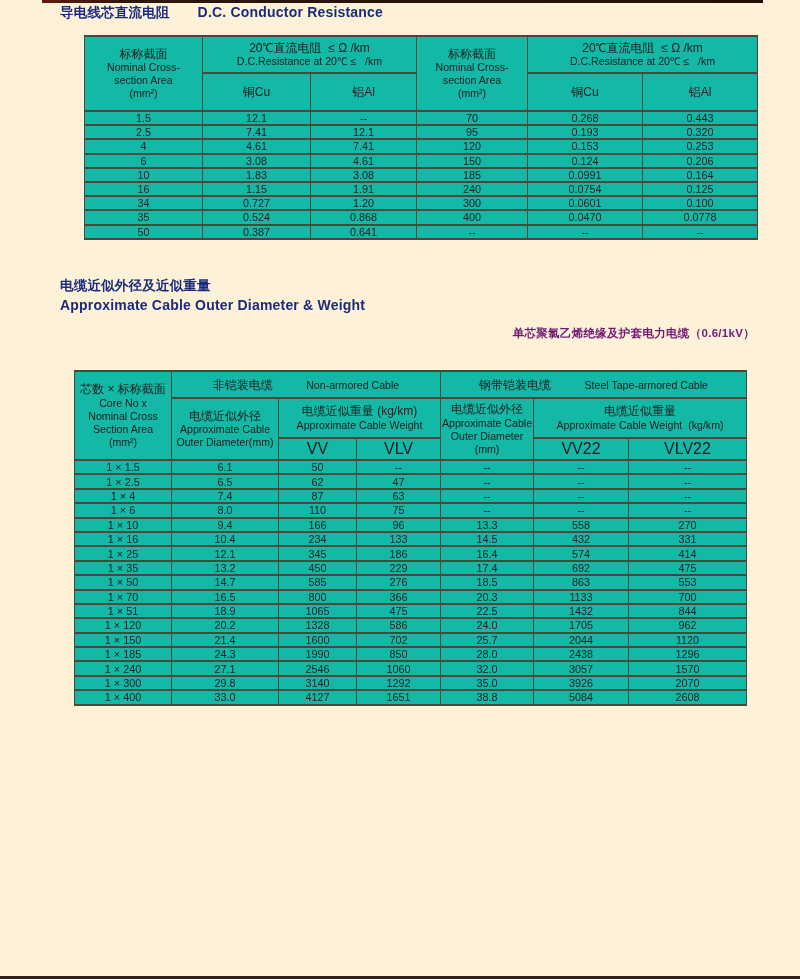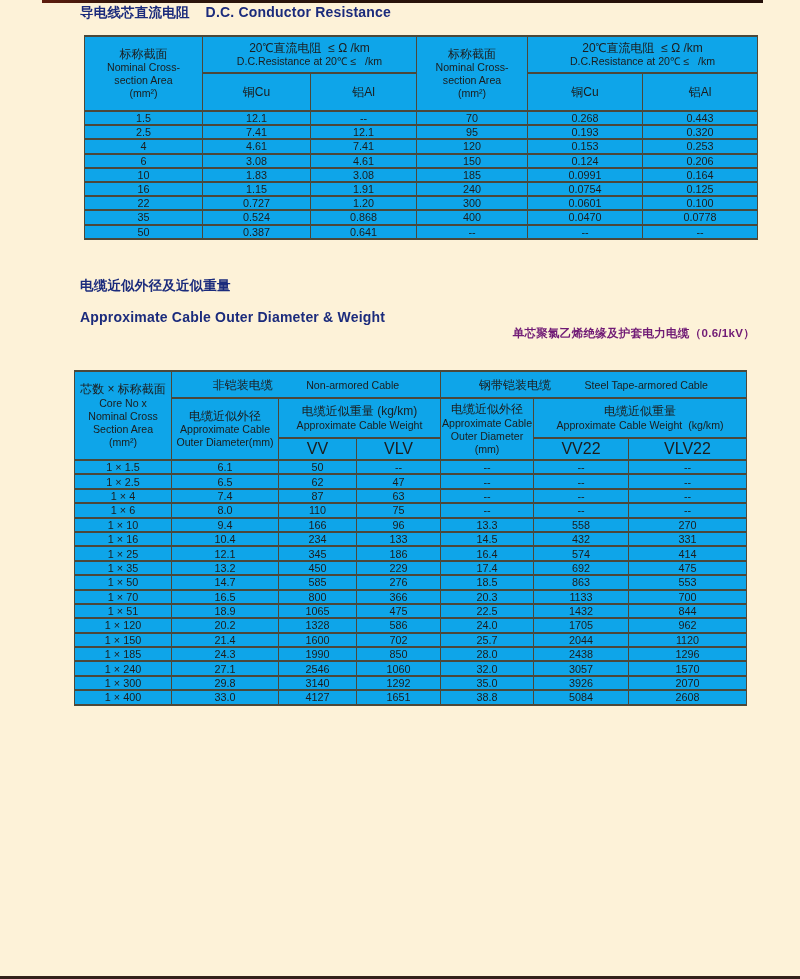--- a/index.html
+++ b/index.html
@@ -14,40 +14,40 @@
   }
   .strip-top{
     position:absolute; top:0; left:42px; width:721px; height:3px;
     background:linear-gradient(to right,#5e1d0e,#2c150c 12%,#241009);
   }
   .strip-bottom{
     position:absolute; top:976px; left:0; width:800px; height:3px;
     background:#32211a;
   }
   .sec-title{
-    position:absolute; left:80px;
+    position:absolute; left:60px;
     color:#1b2b7c; font-weight:bold;
-    display:flex; align-items:baseline; gap:16px;
+    display:flex; align-items:baseline; gap:28px;
     letter-spacing:.2px;
   }
   .sec-title .zh-t{ font-size:13.5px; }
   .sec-title .en-t{ font-size:14px; }
   #sec1-title{ top:4px; }
   #sec2-title-zh{ top:277px; }
-  #sec2-title-en{ top:297px;margin-top:12px; }
+  #sec2-title-en{ top:297px; }
   .sub-right{
     position:absolute; top:325px; right:45px;
     text-align:right; font-weight:bold; color:#701a75;
   }
   .sub-right .zh-s{ font-size:11.5px; line-height:17px; letter-spacing:.3px;}
   .sub-right .en-s{ font-size:11.5px; line-height:17px; }
 
   table{
     border-collapse:collapse; table-layout:fixed;
-    background:#0ea5e9;
+    background:#14b8a6;
   }
   th,td{
     border:1px solid #4c4839;
     border-top-width:2px; border-bottom-width:2px;
     text-align:center; vertical-align:middle;
     overflow:hidden;
   }
   th{ font-weight:normal; padding:1px 0; }
   td{ font-size:10.8px; height:14.2px; padding:0; }
   .hline{ white-space:pre; line-height:1.22; }
@@ -158,21 +158,21 @@
       </tr>
       <tr>
         <td>16</td>
         <td>1.15</td>
         <td>1.91</td>
         <td>240</td>
         <td>0.0754</td>
         <td>0.125</td>
       </tr>
       <tr>
-        <td>22</td>
+        <td>34</td>
         <td>0.727</td>
         <td>1.20</td>
         <td>300</td>
         <td>0.0601</td>
         <td>0.100</td>
       </tr>
       <tr>
         <td>35</td>
         <td>0.524</td>
         <td>0.868</td>

